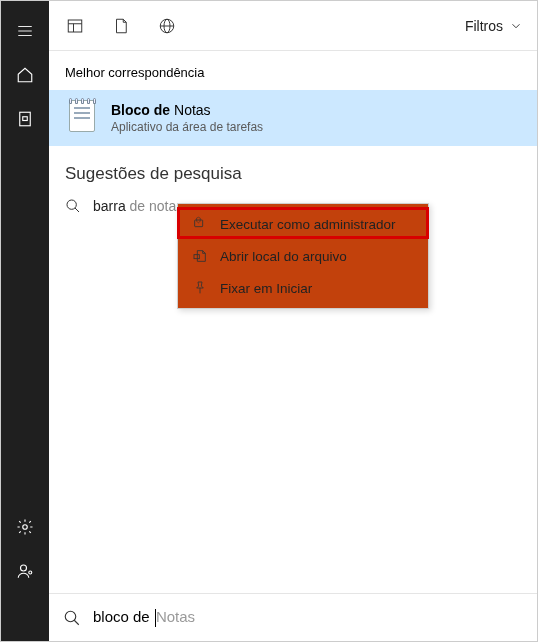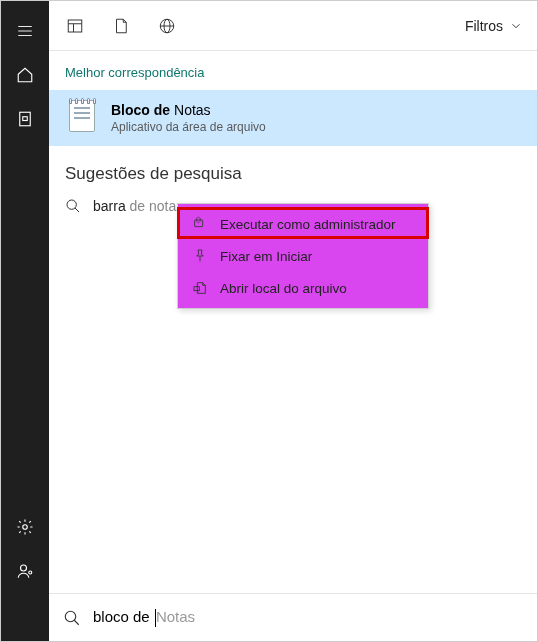--- a/index.html
+++ b/index.html
@@ -10,36 +10,36 @@
     .lb-item { width: 48px; height: 44px; display: flex; align-items: center; justify-content: center; cursor: default; }
     .lb-item svg { width: 18px; height: 18px; fill: none; stroke: #fff; stroke-width: 1.5; }
     .hamburger svg { stroke-width: 1.2; }
     .main { flex: 1; display: flex; flex-direction: column; background: #fff; position: relative; }
     .topbar { height: 50px; border-bottom: 1px solid #e5e5e5; display: flex; align-items: center; padding: 0 14px; gap: 22px; }
     .topbar .iconbtn { width: 24px; height: 24px; display: flex; align-items: center; justify-content: center; }
     .topbar .iconbtn svg { width: 18px; height: 18px; fill: none; stroke: #333; stroke-width: 1.3; }
     .top-spacer { flex: 1; }
     .filters { display: flex; align-items: center; gap: 6px; font-size: 14px; color: #222; }
     .filters svg { width: 14px; height: 14px; stroke: #222; stroke-width: 1.5; fill: none; }
-    .section-label { font-size: 13px; color: #0f766e; padding: 14px 16px 10px; }
+    .section-label { font-size: 13px; color: #000000; padding: 14px 16px 10px; }
     .result { background: #cce8ff; display: flex; align-items: center; padding: 8px 16px; gap: 12px; }
     .result .appicon { width: 34px; height: 40px; position: relative; }
     .appicon .page { position: absolute; width: 26px; height: 32px; background: #fff; border: 1px solid #9aa; border-radius: 2px; top: 2px; left: 4px; }
     .appicon .page::before { content: ""; position: absolute; top: 6px; left: 4px; right: 4px; height: 2px; background: #9ab; box-shadow: 0 5px 0 #9ab, 0 10px 0 #9ab; }
     .appicon .spiral { position: absolute; top: 0; left: 2px; right: 2px; height: 6px; display:flex; justify-content: space-around;}
     .appicon .spiral span{ width:3px; height:6px; border:1px solid #789; border-radius:3px 3px 0 0; background:#eef;}
     .result .texts { display: flex; flex-direction: column; }
     .result .title { font-size: 14px; color: #000; }
     .result .title b { font-weight: 600; }
     .result .sub { font-size: 12px; color: #5a5a5a; margin-top: 2px; }
     .suggestions-label { font-size: 17px; padding: 18px 16px 8px; color: #333; }
     .suggestion { display: flex; align-items: center; gap: 12px; padding: 6px 16px; font-size: 14px; color: #222; }
     .suggestion svg { width: 16px; height: 16px; fill: none; stroke: #333; stroke-width: 1.5; }
     .suggestion .gray { color: #888; margin-top: 32px; }
-    .context-menu { position: absolute; top: 152px; left: 128px; width: 252px; background: #d946ef; border: 1px solid #cfcfcf; box-shadow: 2px 2px 6px rgba(0,0,0,0.15); padding: 4px 0; z-index: 10; }
+    .context-menu { position: absolute; top: 152px; left: 128px; width: 252px; background: #c2410c; border: 1px solid #cfcfcf; box-shadow: 2px 2px 6px rgba(0,0,0,0.15); padding: 4px 0; z-index: 10; }
     .cm-item { display: flex; align-items: center; gap: 12px; padding: 8px 14px; font-size: 13.5px; color: #222; }
     .cm-item svg { width: 16px; height: 16px; fill: none; stroke: #333; stroke-width: 1.3; }
     .cm-highlight { position: absolute; top: 156px; left: 128px; width: 252px; height: 32px; border: 3px solid #d80000; z-index: 20; pointer-events: none; }
     .searchbar { position: absolute; bottom: 0; left: 0; right: 0; height: 48px; border-top: 1px solid #e5e5e5; display: flex; align-items: center; padding: 0 14px; gap: 12px; background: #fff; }
     .searchbar svg { width: 18px; height: 18px; fill: none; stroke: #333; stroke-width: 1.5; }
     .searchbar .typed { font-size: 15px; color: #000; }
     .searchbar .ghost { font-size: 15px; color: #9a9a9a; }
     .caret { display: inline-block; width: 1px; height: 18px; background: #000; vertical-align: middle; margin-left: 1px; }
     .content-scroll { flex: 1; position: relative; }
   </style>
@@ -123,21 +123,21 @@
           <div class="spiral">
               <span></span>
               <span></span>
               <span></span>
               <span></span>
               <span></span>
             </div>
         </div>
         <div class="texts">
           <div class="title"><b>Bloco de</b><span> Notas</span></div>
-          <div class="sub">Aplicativo da área de arquivo</div>
+          <div class="sub">Aplicativo da área de tarefas</div>
         </div>
       </div>
 
       <div class="suggestions-label">Sugestões de pesquisa</div>
 
       <div class="suggestion">
         <svg viewBox="0 0 24 24">
             <circle cx="10" cy="10" r="7"></circle>
             <line x1="15" y1="15" x2="21" y2="21"></line>
           </svg>
@@ -147,32 +147,32 @@
       <div class="context-menu">
         <div class="cm-item">
           <svg viewBox="0 0 24 24">
               <rect x="4" y="6" width="12" height="10" rx="1"></rect>
               <path d="M18 4 L22 6 L22 11 C22 14 18 16 18 16 C18 16 14 14 14 11 L14 6 Z" transform="translate(-3,-1) scale(0.7)"></path>
             </svg>
           <span>Executar como administrador</span>
         </div>
         <div class="cm-item">
           <svg viewBox="0 0 24 24">
-              <path d="M9 3h6l-1 6 3 3H7l3-3z"></path>
-              <line x1="12" y1="12" x2="12" y2="20"></line>
-            </svg>
-          <span>Fixar em Iniciar</span>
-        </div>
-        <div class="cm-item">
-          <svg viewBox="0 0 24 24">
               <path d="M8 4h8l4 4v12H8z"></path>
               <path d="M16 4v4h4"></path>
               <rect x="3" y="10" width="8" height="6"></rect>
             </svg>
           <span>Abrir local do arquivo</span>
+        </div>
+        <div class="cm-item">
+          <svg viewBox="0 0 24 24">
+              <path d="M9 3h6l-1 6 3 3H7l3-3z"></path>
+              <line x1="12" y1="12" x2="12" y2="20"></line>
+            </svg>
+          <span>Fixar em Iniciar</span>
         </div>
       </div>
 
       <div class="cm-highlight"></div>
     </div>
 
     <div class="searchbar">
       <svg viewBox="0 0 24 24">
           <circle cx="10" cy="10" r="7"></circle>
           <line x1="15" y1="15" x2="21" y2="21"></line>

